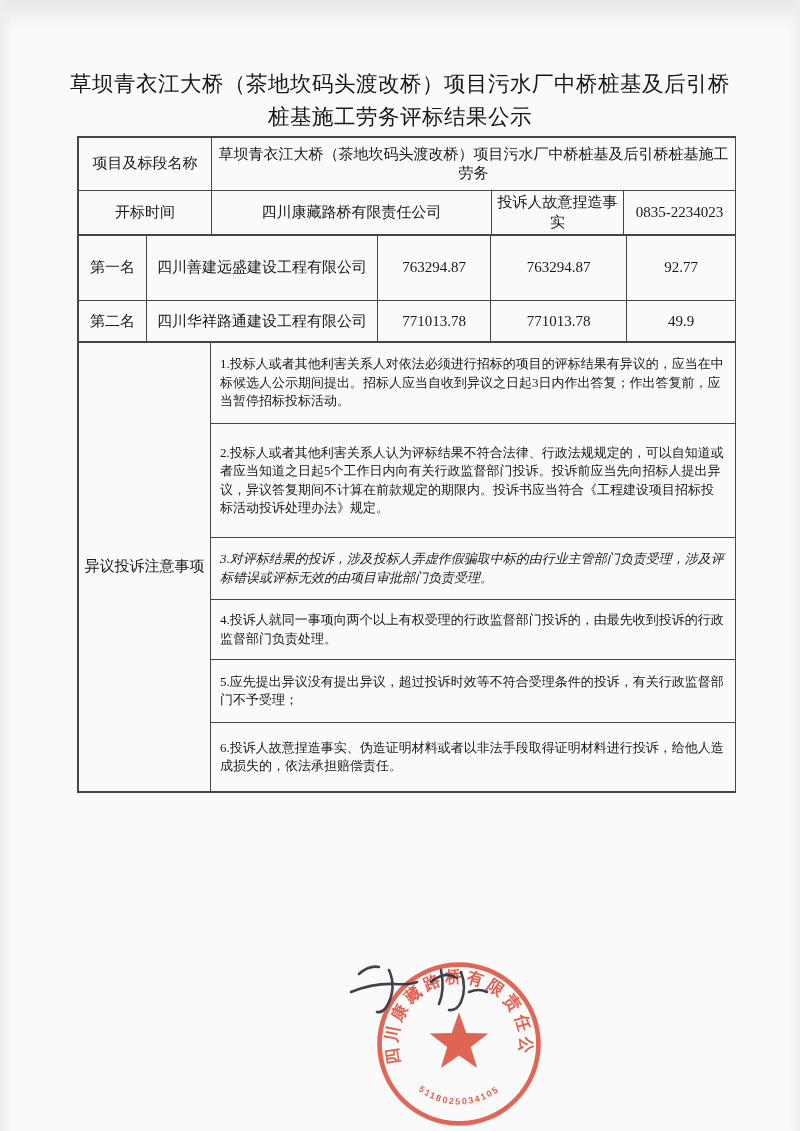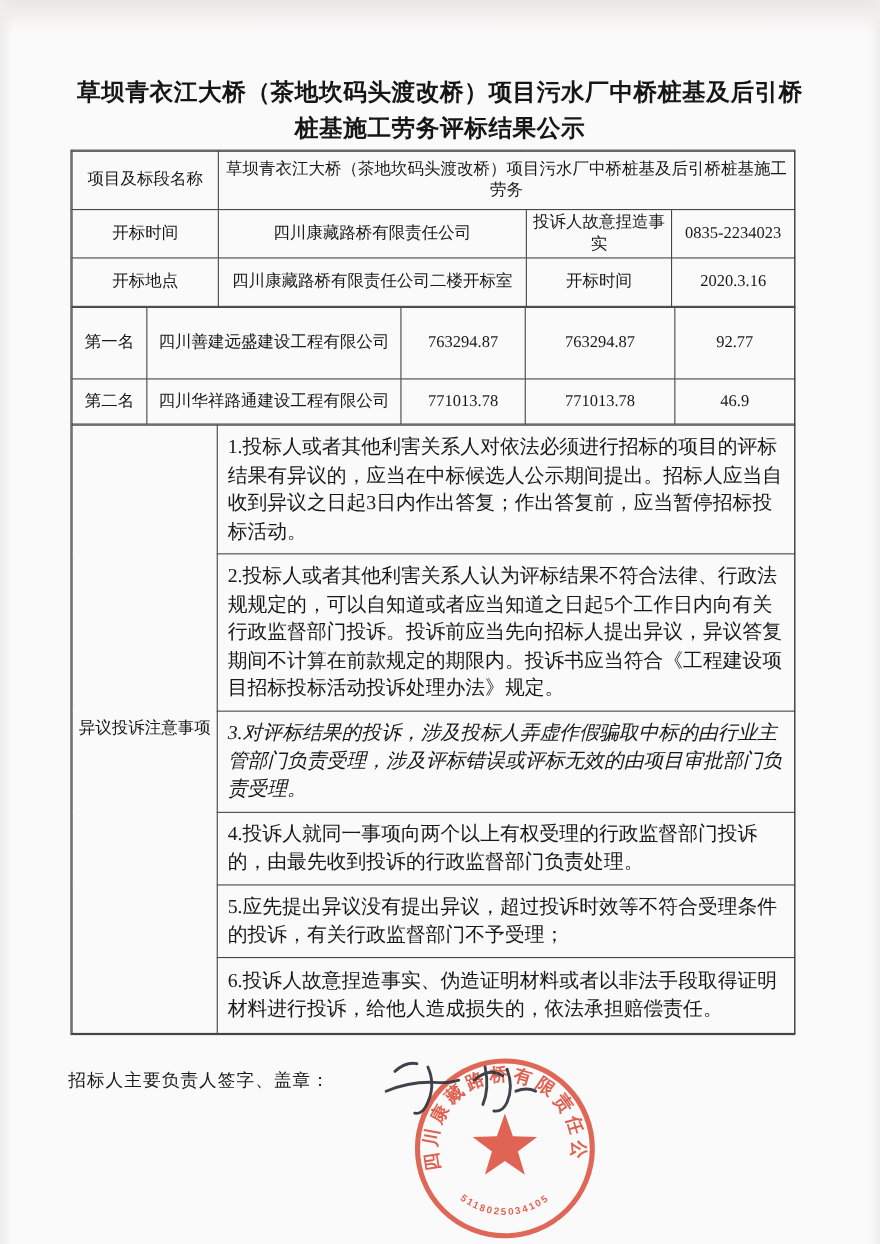--- a/index.html
+++ b/index.html
@@ -16,26 +16,26 @@
     background:linear-gradient(#e9e7e5,rgba(255,255,255,0));pointer-events:none;}
   .scan-left{position:absolute;left:0;top:0;width:12px;height:100%;
     background:linear-gradient(90deg,#efedeb,rgba(255,255,255,0));pointer-events:none;}
   .scan-right{position:absolute;right:0;top:0;width:10px;height:100%;
     background:linear-gradient(270deg,#efedeb,rgba(255,255,255,0));pointer-events:none;}
   .content{position:absolute;inset:0;filter:blur(.25px);}
 
   .title{
     margin:68px 55px 0 55px;
     text-align:center;
-    font-size:21.5px;font-weight:bold;
+    font-size:21.5px;font-weight:normal;
     line-height:1.55;color:#161616;
     letter-spacing:.5px;
   }
 
-  .doc-table{position:absolute;left:65px;top:137px;width:657px;}
+  .doc-table{position:absolute;left:78px;top:137px;width:657px;}
   table{border-collapse:collapse;width:657px;table-layout:fixed;}
   td{
     border:1px solid #454545;
     font-size:15px;line-height:1.3;
     text-align:center;vertical-align:middle;
     padding:2px 4px;color:#181818;
     overflow:hidden;
   }
   
   .doc-table{outline:1px solid #454545;}
@@ -59,21 +59,21 @@
   table.cand col:nth-child(5){width:109px;}
   table.cand tr:nth-child(1) td{height:60px;}
   table.cand tr:nth-child(2) td,
   table.cand tr:nth-child(3) td,
   table.cand tr:nth-child(4) td{height:36px;line-height:1.2;}
 
   
   table.notice col:nth-child(1){width:132px;}
   table.notice col:nth-child(2){width:525px;}
   table.notice td.para{
-    text-align:left;font-size:18px;line-height:1.42;
+    text-align:left;font-size:13px;line-height:1.42;
     padding:7px 9px;vertical-align:middle;
   }
   table.notice tr:nth-child(1) td.para{height:66px;}
   table.notice tr:nth-child(2) td.para{height:99px;}
   table.notice tr:nth-child(3) td.para{height:47px;font-style:italic;}
   table.notice tr:nth-child(4) td.para{height:45px;}
   table.notice tr:nth-child(5) td.para{height:48px;}
   table.notice tr:nth-child(6) td.para{height:54px;}
 
   .footer-row{
@@ -109,26 +109,20 @@
             <tr>
           <td>项目及标段名称</td>
           <td colspan="3">草坝青衣江大桥（茶地坎码头渡改桥）项目污水厂中桥桩基及后引桥桩基施工劳务</td>
         </tr>
         <tr>
           <td>开标时间</td>
           <td>四川康藏路桥有限责任公司</td>
           <td>投诉人故意捏造事实</td>
           <td>0835-2234023</td>
         </tr>
-        <tr>
-          <td>开标地点</td>
-          <td>四川康藏路桥有限责任公司二楼开标室</td>
-          <td>开标时间</td>
-          <td>2020.3.16</td>
-        </tr>
       </tbody>
         </table>
 
       <table class="cand">
         <colgroup>
             <col>
             <col>
             <col>
             <col>
             <col>
@@ -139,21 +133,21 @@
           <td>四川善建远盛建设工程有限公司</td>
           <td>763294.87</td>
           <td>763294.87</td>
           <td>92.77</td>
         </tr>
         <tr>
           <td>第二名</td>
           <td>四川华祥路通建设工程有限公司</td>
           <td>771013.78</td>
           <td>771013.78</td>
-          <td>46.9</td>
+          <td>49.9</td>
         </tr>
       </tbody>
         </table>
 
       <table class="notice">
         <colgroup>
             <col>
             <col>
           </colgroup>
         <tbody>
@@ -174,23 +168,20 @@
           <td class="para">5.应先提出异议没有提出异议，超过投诉时效等不符合受理条件的投诉，有关行政监督部门不予受理；</td>
         </tr>
         <tr>
           <td class="para">6.投诉人故意捏造事实、伪造证明材料或者以非法手段取得证明材料进行投诉，给他人造成损失的，依法承担赔偿责任。</td>
         </tr>
       </tbody>
         </table>
 
     </div>
 
-    <div class="footer-row">
-      <span>招标人主要负责人签字、盖章：</span>
-    </div>
 
     <svg class="signature" width="160" height="62" viewBox="0 0 160 62">
       <g fill="none" stroke="#32313c" stroke-width="2.6" stroke-linecap="round" opacity="0.92">
         <path d="M14,16 q10,-9 20,-7"></path>
         <path d="M6,34 q22,-9 44,-8 q14,1 22,-2"></path>
         <path d="M44,12 q8,18 -2,36 q-4,7 -10,6"></path>
         <path d="M86,24 q14,-12 26,-4"></path>
         <path d="M96,12 q4,20 -2,34"></path>
         <path d="M116,14 q6,16 0,30 q-4,9 -12,8"></path>
         <path d="M124,34 q10,-4 18,0"></path>

